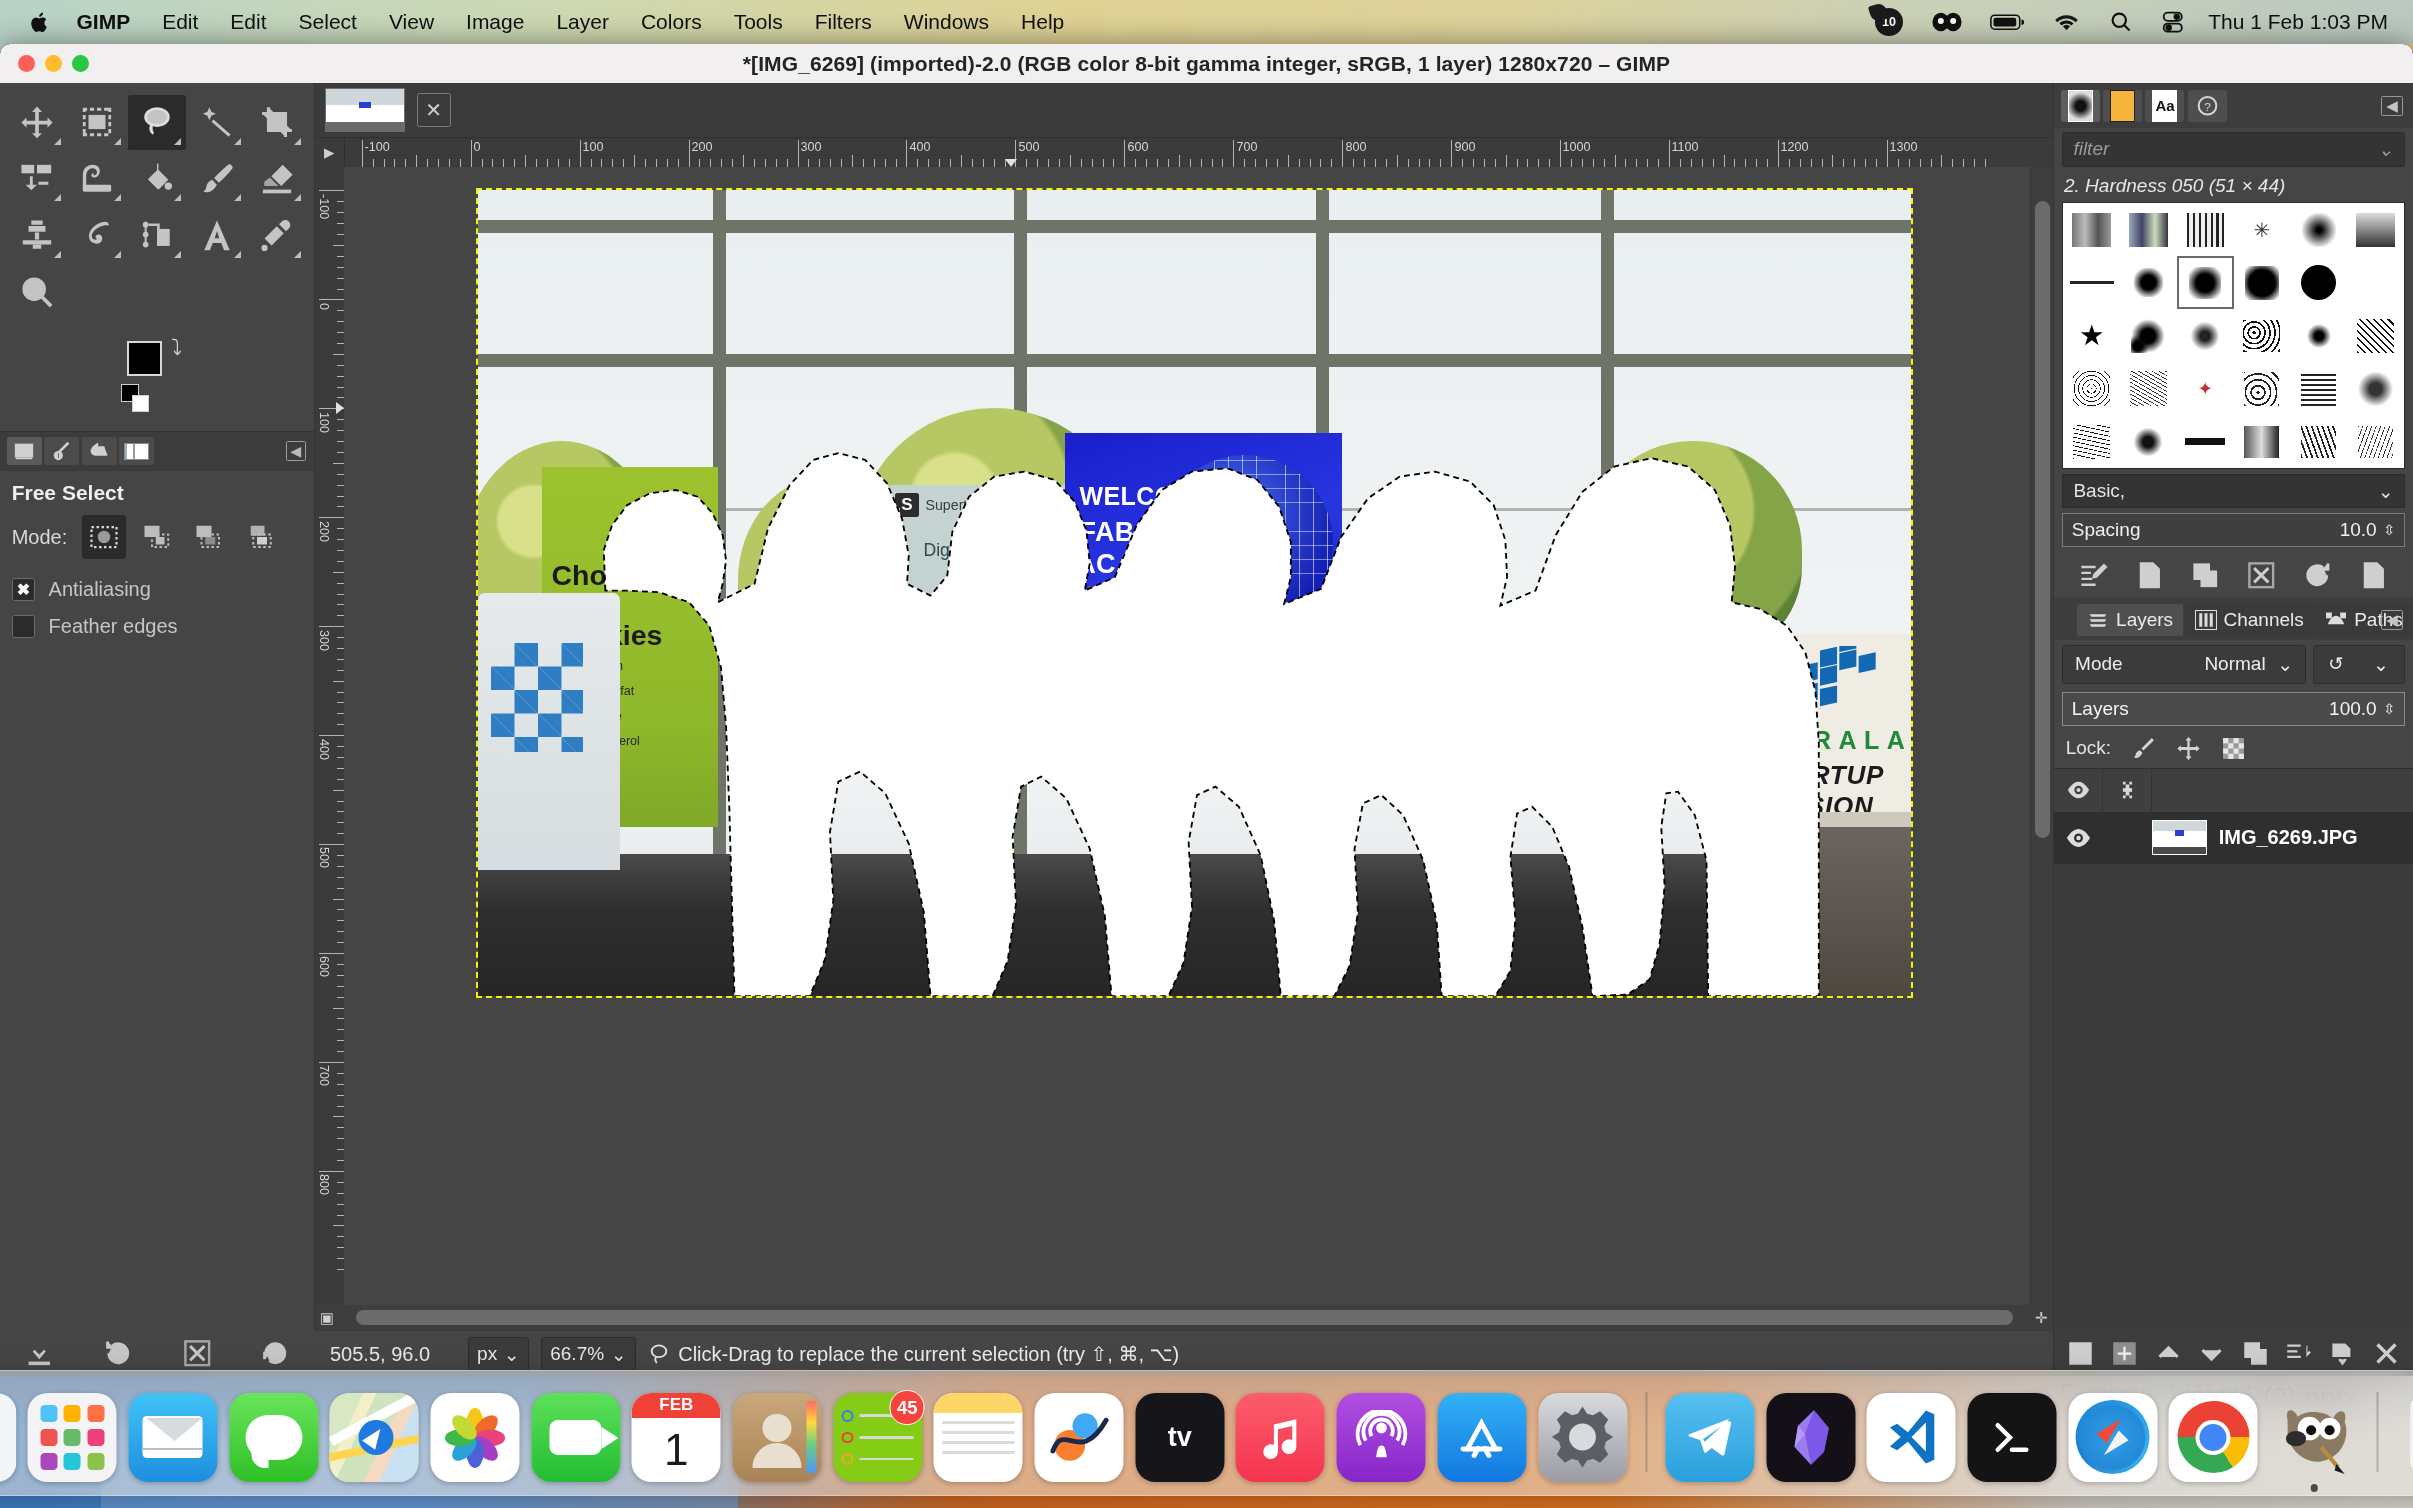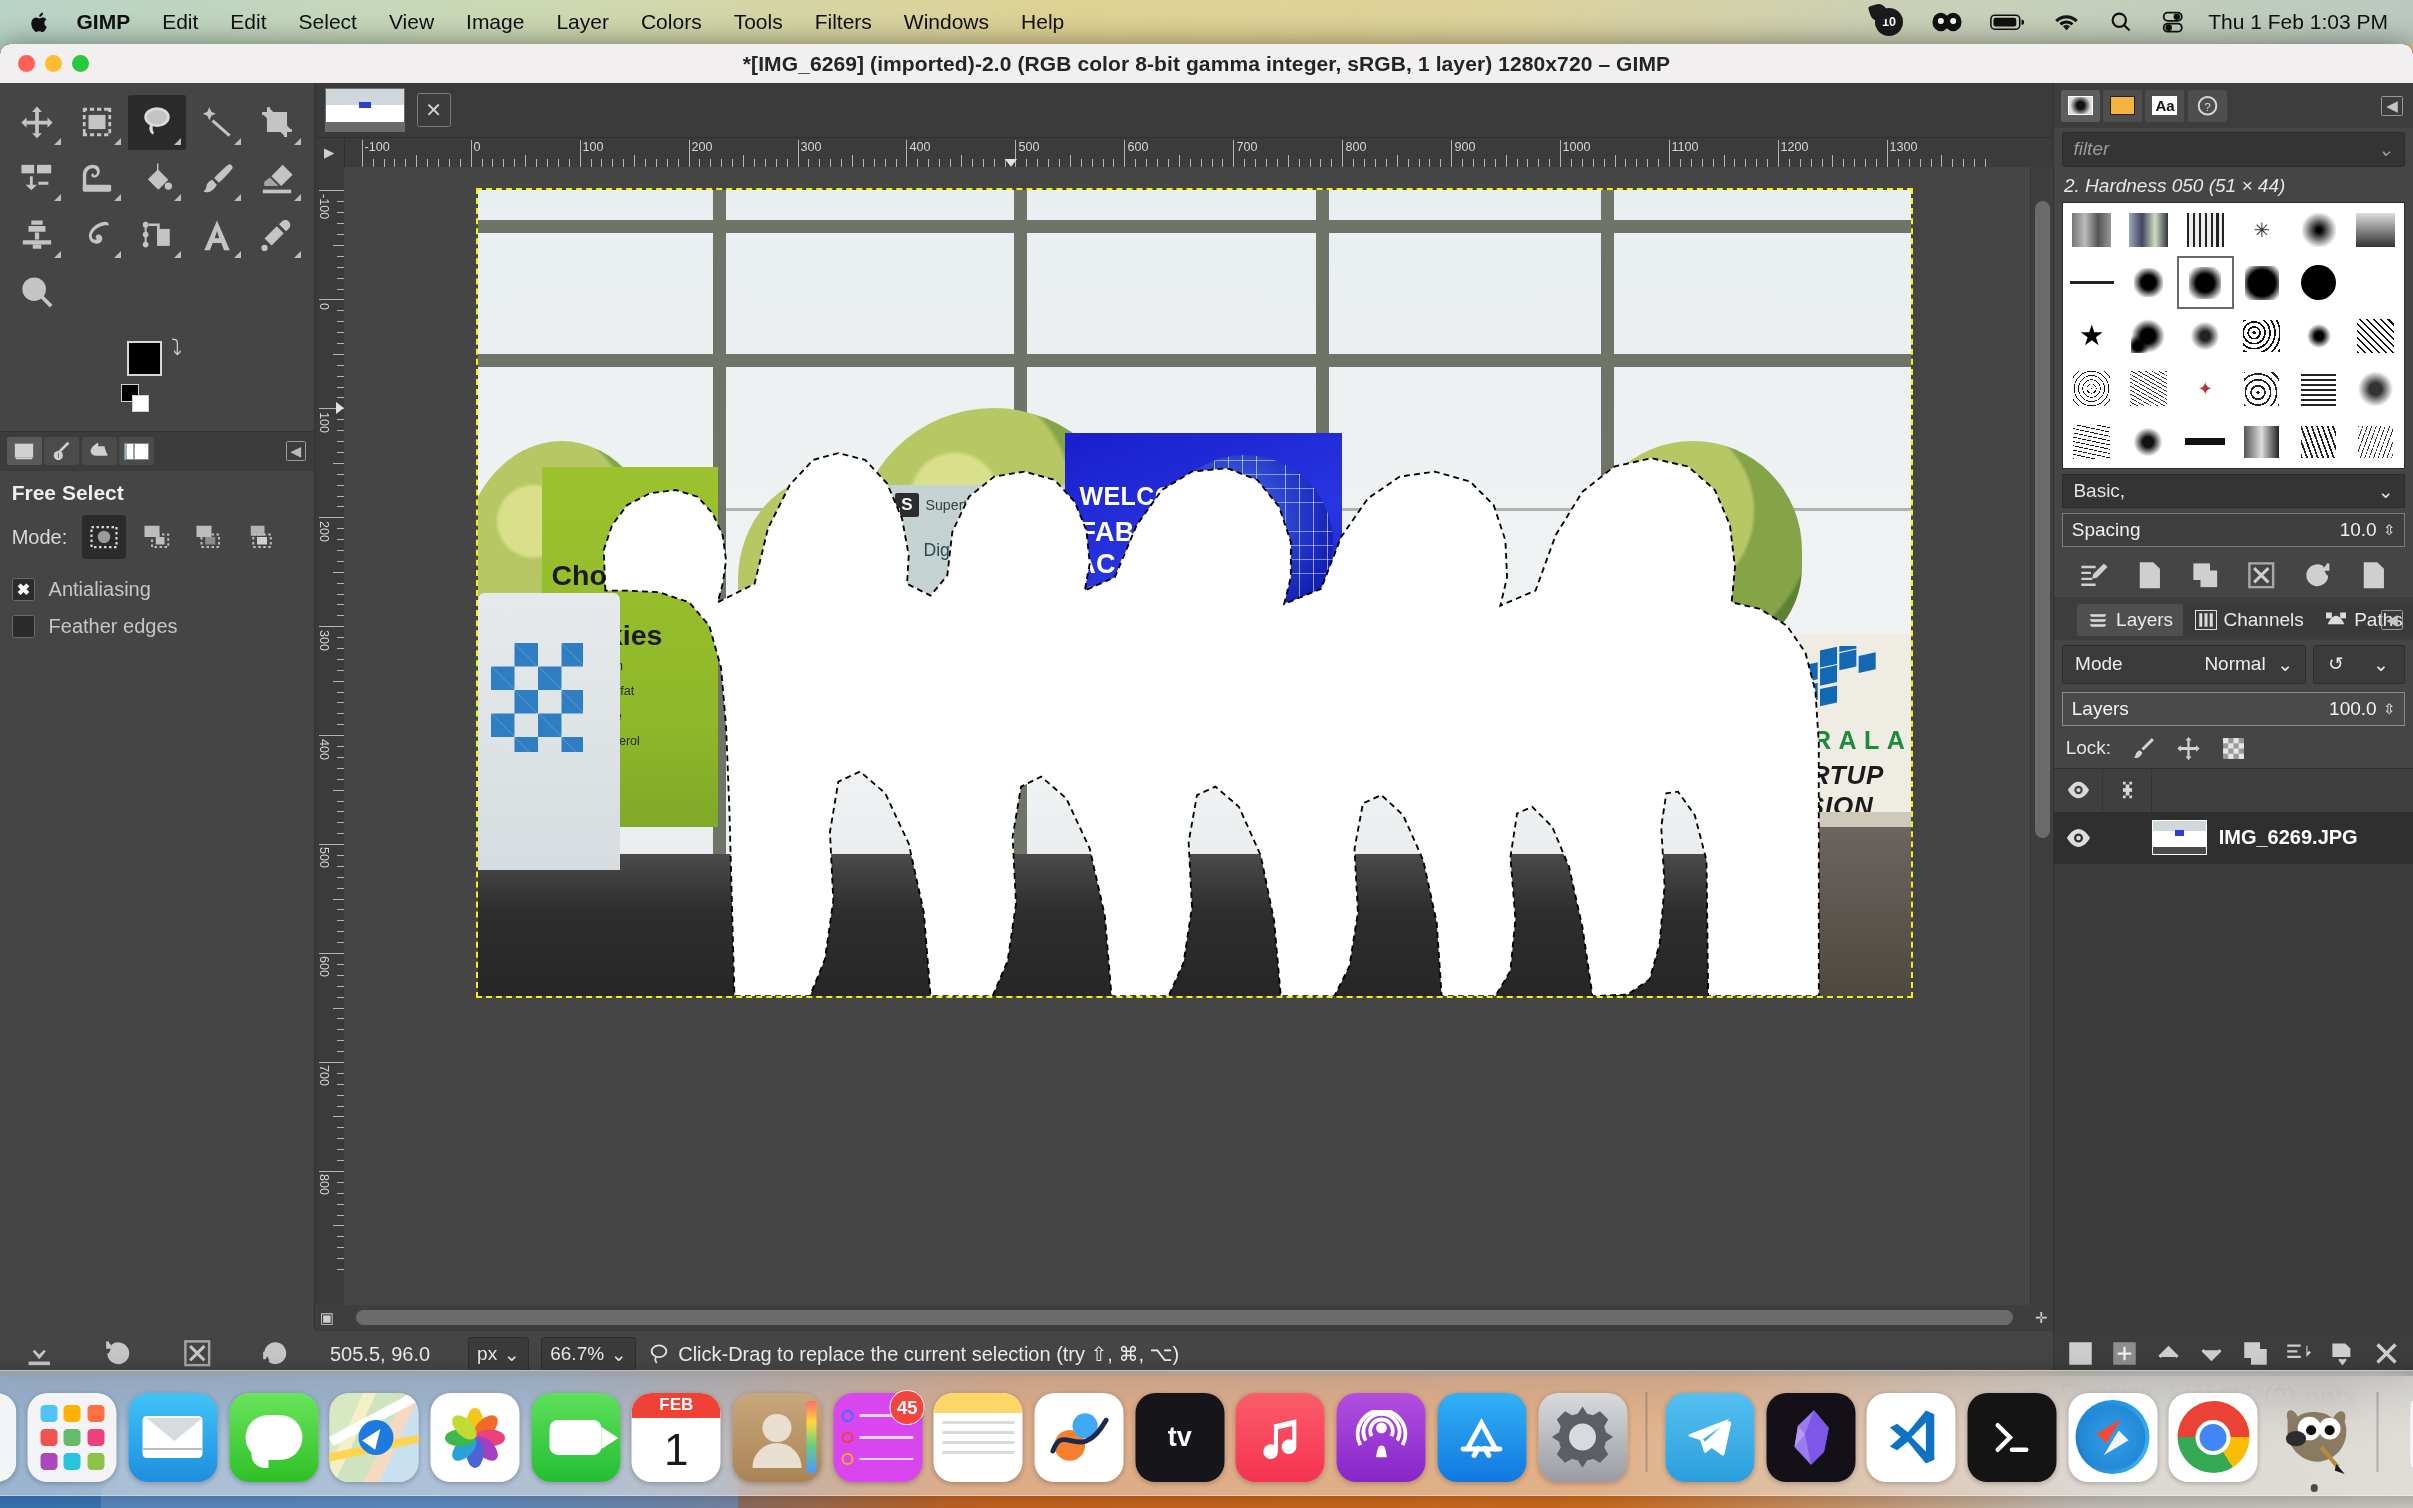--- a/index.html
+++ b/index.html
@@ -240,21 +240,21 @@
 
   
   .silhouette { position:absolute; inset:0; pointer-events:none; }
 
   
   .rightdock { width:360px; flex:0 0 360px; background:#454545; display:flex; flex-direction:column;
                border-left:0.8px solid #333; }
   .rd-tabs { display:flex; align-items:center; gap:3.4px; padding:6.7px 6.7px; background:#3d3d3d; position:relative;}
   .rd-tab { width:39px;height:32px; background:#4e4e4e; border-radius:2.5px; display:flex;align-items:center;justify-content:center;}
   .rd-tab.on{background:#5d5d5d;}
-  .rd-tab .sq{width:25px;height:19px;}
+  .rd-tab .sq{width:25px;height:32px;}
   .rd-collapse{position:absolute; right:10px; color:#c4c4c4; font-size:15px;border:0.8px solid #9a9a9a;padding:0 4.2px;border-radius:1.7px;}
 
   .rd-filter { margin:3.4px 8.4px; height:35px; background:#343434; border:0.8px solid #2c2c2c;border-radius:2.5px;
                display:flex;align-items:center;justify-content:space-between;padding:0 10px; color:#9a9a9a; font-size:19px; font-style:italic;}
   .rd-brushname { padding:5px 10px; color:#e6e6e6; font-size:19px; font-style:italic; }
   .brushgrid { margin:0 8.4px; background:#fff; display:grid; grid-template-columns:repeat(6,1fr);
                border:0.8px solid #2b2b2b; }
   .bcell { height:53px; display:flex;align-items:center;justify-content:center; position:relative;}
   .bcell.sel { outline:2.5px solid #6a6a6a; outline-offset:-2.5px; }
 
@@ -1447,21 +1447,21 @@
       <div style="width:100%;height:25px;background:#ef4136;color:#fff;font-size:17px;font-weight:bold;display:flex;align-items:center;justify-content:center;">FEB</div>
       <div style="flex:1;display:flex;align-items:center;justify-content:center;color:#1a1a1a;font-size:44px;">1</div>
     </div>
 
     <div class="dockicon" style="background:linear-gradient(180deg,#c9a87c,#a98355);">
       <div style="position:absolute;right:5px;top:8.4px;width:10px;height:72px;background:linear-gradient(180deg,#ff6b6b,#ffd93d 30%,#6bcf7f 60%,#4d96ff);border-radius:2.5px;"></div>
       <div style="width:28.5px;height:28.5px;border-radius:50%;background:#e9dfd0;margin-bottom:18.4px;"></div>
       <div style="position:absolute;top:50px;width:49px;height:25px;border-radius:25px 25px 0 0;background:#e9dfd0;"></div>
     </div>
 
-    <div class="dockicon" style="background:#d946ef;overflow:visible;text-decoration:underline;">
+    <div class="dockicon" style="background:#84cc16;overflow:visible;text-decoration:underline;">
       <div style="padding:11.7px 8.4px;display:flex;flex-direction:column;gap:10px;width:100%;">
         <div style="display:flex;align-items:center;gap:6.7px;">
             <div style="width:11.7px;height:11.7px;border-radius:50%;border:2.5px solid #3478f6;"></div>
             <div style="flex:1;height:2.5px;background:#d8d8d8;"></div>
           </div>
         <div style="display:flex;align-items:center;gap:6.7px;">
             <div style="width:11.7px;height:11.7px;border-radius:50%;border:2.5px solid #e8443a;"></div>
             <div style="flex:1;height:2.5px;background:#d8d8d8;"></div>
           </div>
         <div style="display:flex;align-items:center;gap:6.7px;">

